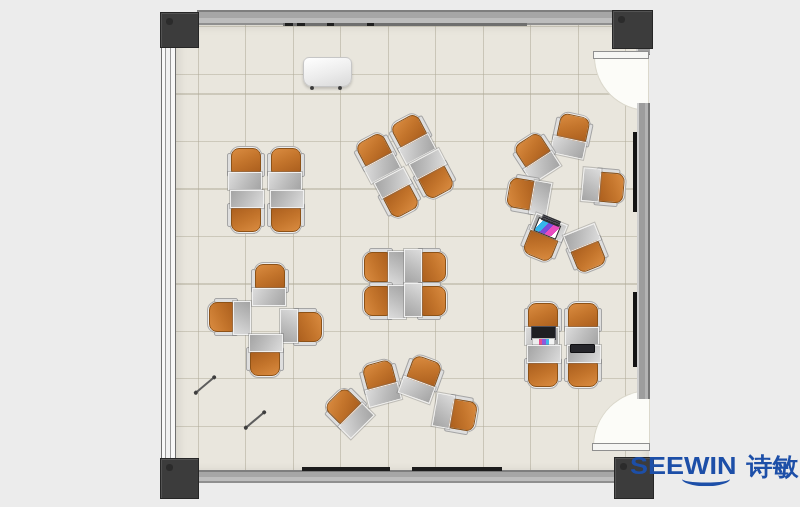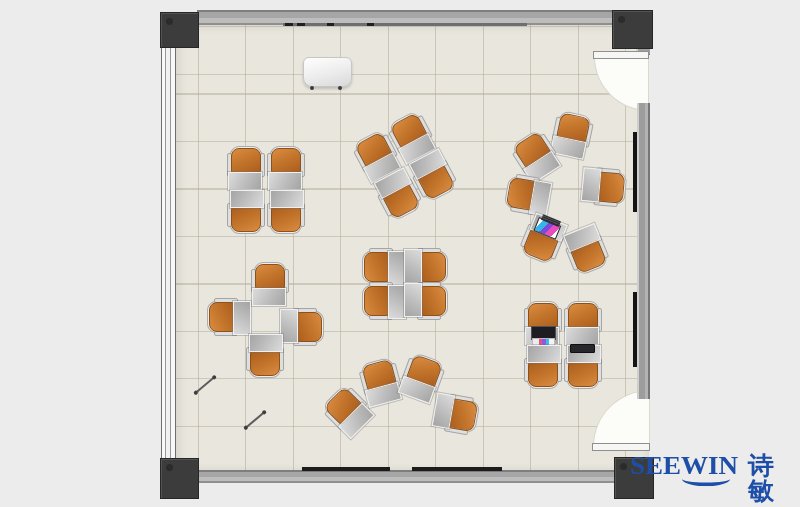--- a/index.html
+++ b/index.html
@@ -1,17 +1,17 @@
 <!DOCTYPE html>
 <html><head>
 <meta charset="utf-8">
 <style>
   html,body{margin:0;padding:0;}
   body{font-family:"Liberation Sans","DejaVu Sans",sans-serif;background:#ececec;}
-  #canvas{position:relative;width:800px;height:507px;background:#ececec;overflow:hidden;font-family:Liberation Serif, serif;}
+  #canvas{position:relative;width:800px;height:507px;background:#ececec;overflow:hidden;}
 
   
   .floor{position:absolute;left:176px;top:24px;width:473px;height:447px;
     background-color:#e9e6dd;
     background-image:
       repeating-linear-gradient(90deg, rgba(176,170,152,.55) 0 1px, transparent 1px 47.5px),
       repeating-linear-gradient(0deg,  rgba(176,170,152,.5)  0 1px, transparent 1px 47.5px);
     background-position:22px 0, 0 51px;
     box-shadow:inset 4px 4px 8px rgba(0,0,0,.07), inset -3px -3px 7px rgba(0,0,0,.05);}
   .wall-h{position:absolute;background:linear-gradient(180deg,#7e7e7e 0 2px,#a6a6a6 2px 55%,#bdbdbd 55% 88%,#8f8f8f 88% 100%);}

